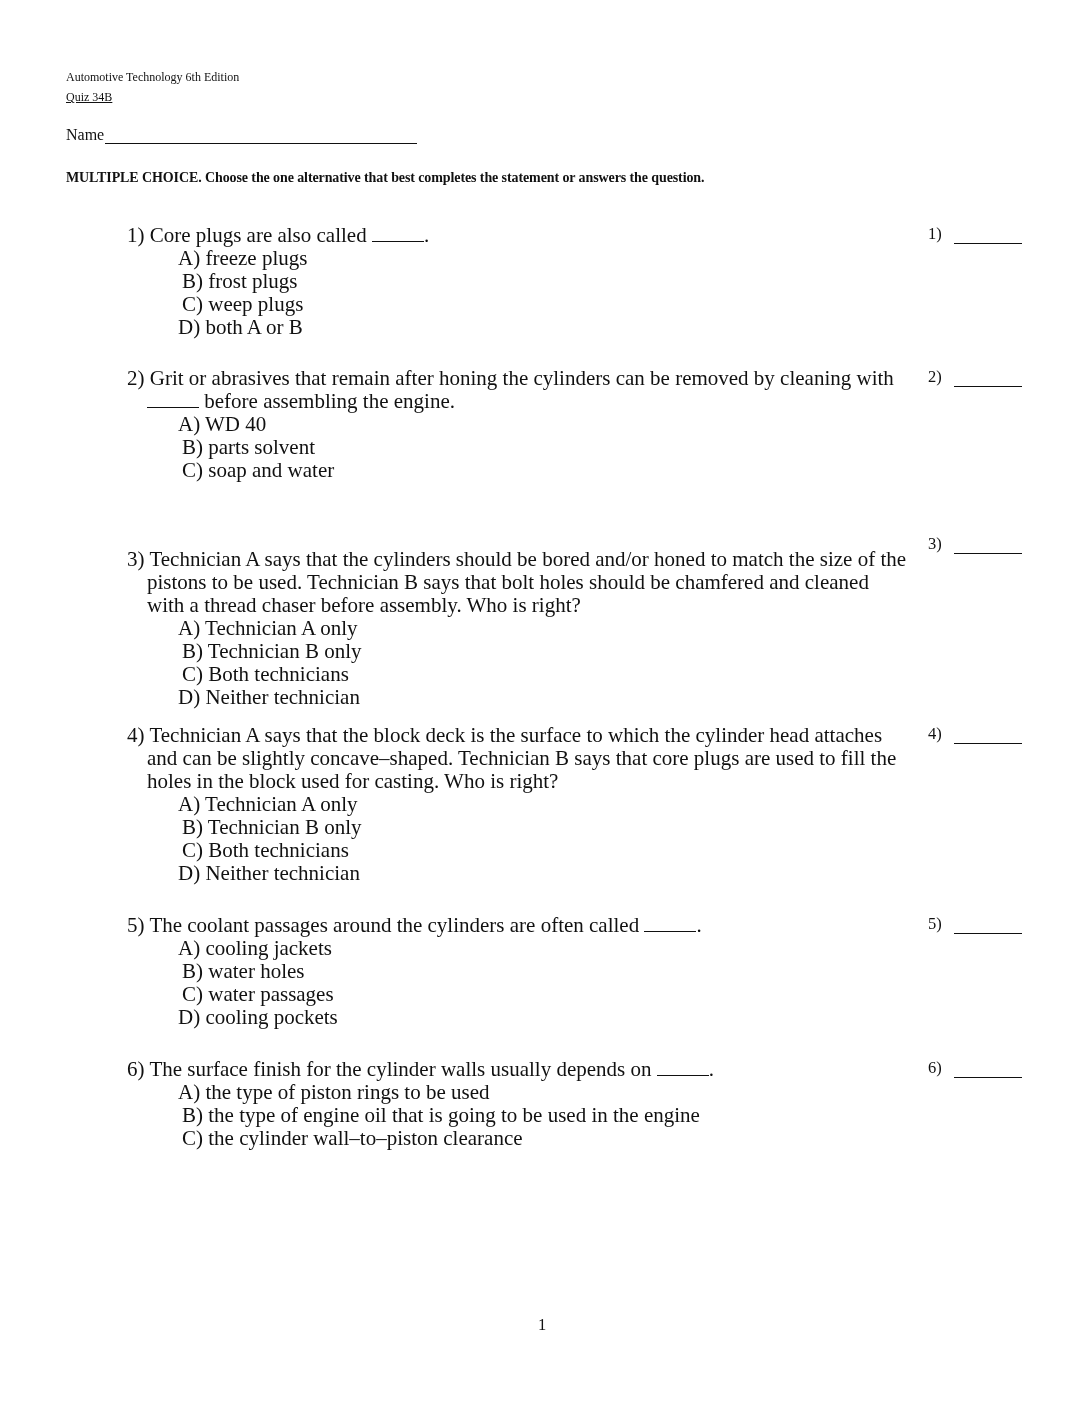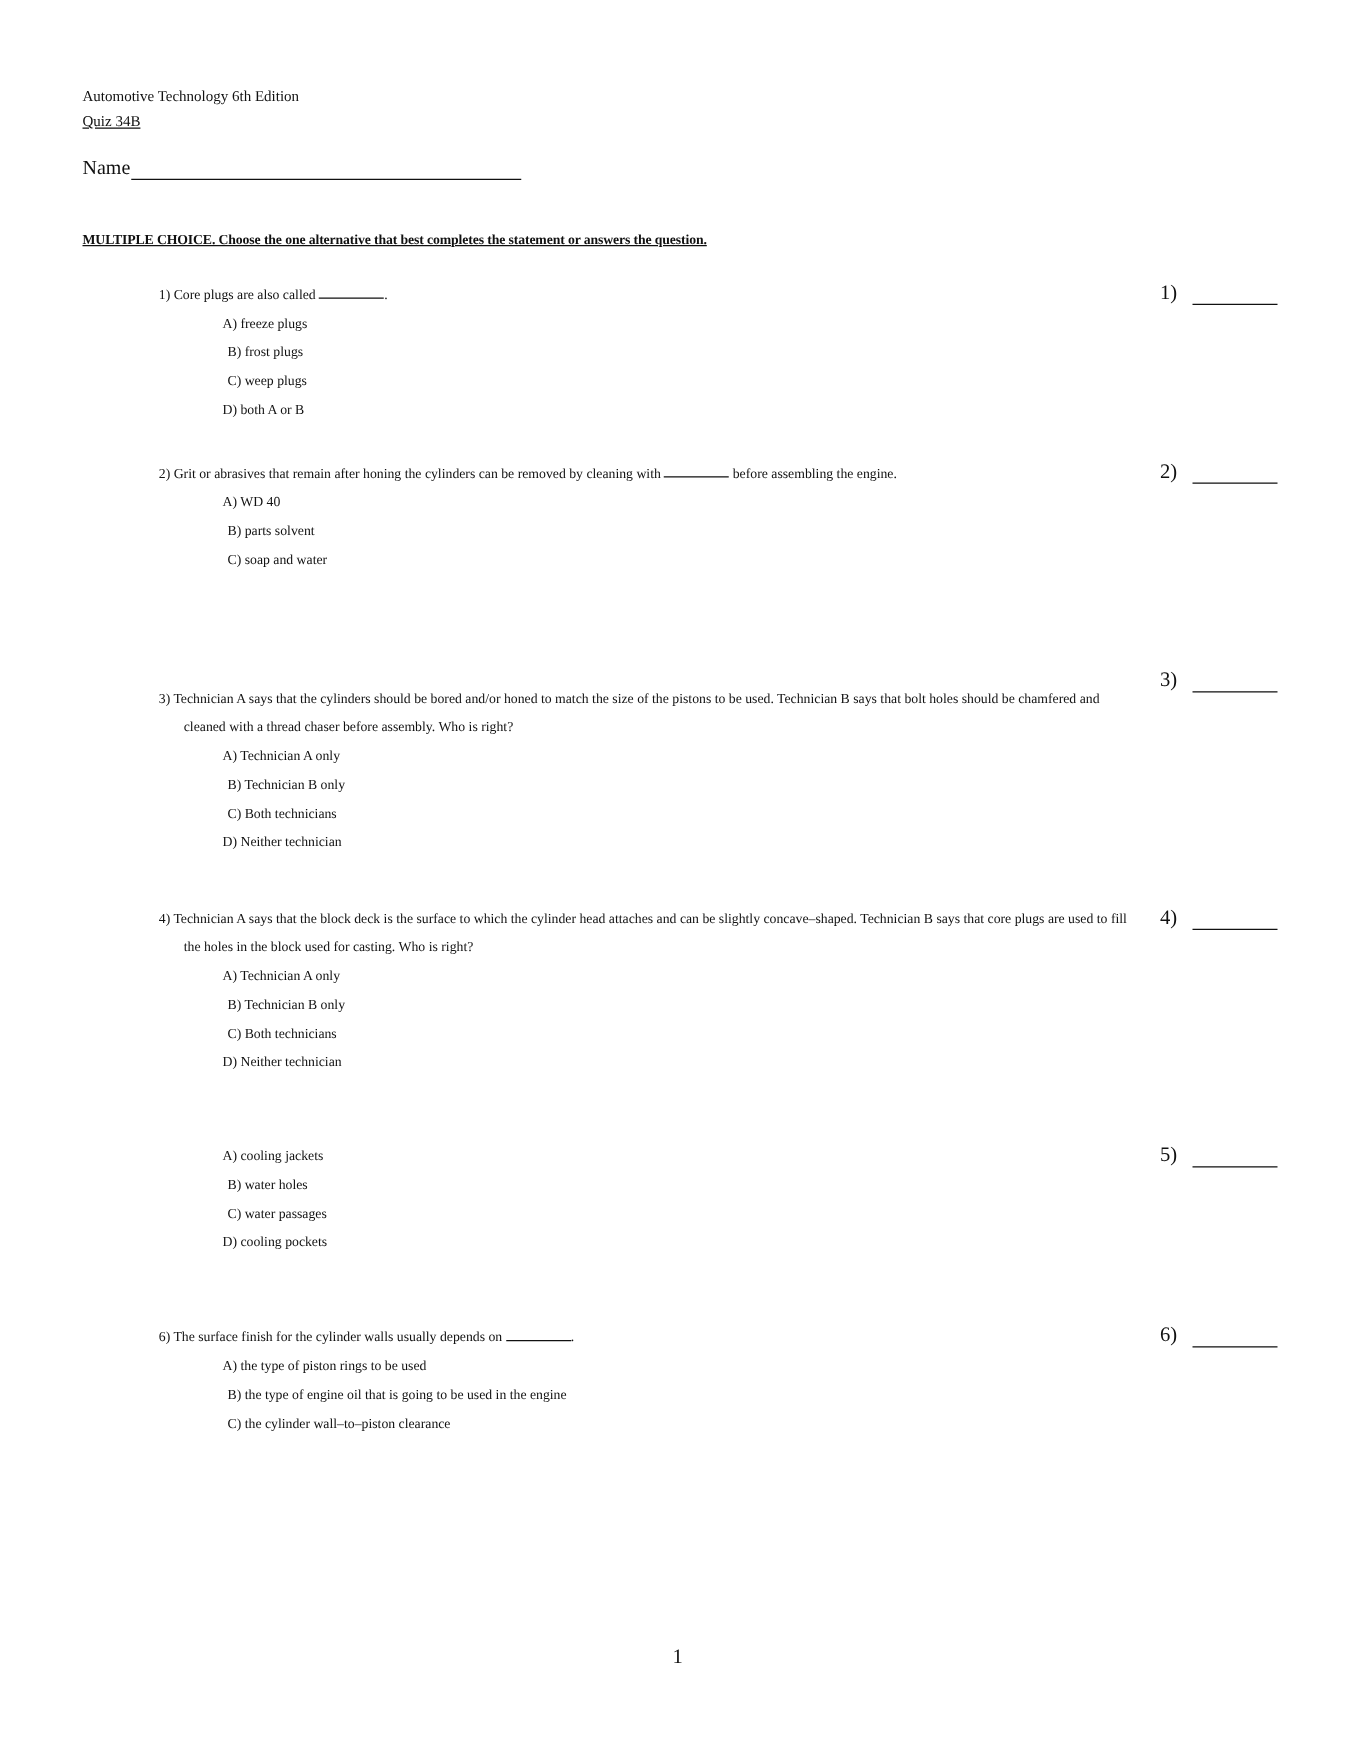--- a/index.html
+++ b/index.html
@@ -7,24 +7,24 @@
     width: 1088px; height: 1408px; position: relative; overflow: hidden;
     font-family: "Liberation Serif", "DejaVu Serif", serif;
     color: #111111;
   }
   .hdr { position: absolute; left: 66px; font-size: 12px; line-height: 20px; }
   #title { top: 67px; }
   #quiz { top: 87px; text-decoration: underline; }
   #name-row { position: absolute; left: 66px; top: 125px; font-size: 16px; display: flex; align-items: flex-end; }
   #name-line { display: inline-block; width: 312px; border-bottom: 1px solid #111; height: 18px; margin-left: 1px; }
   #instructions {
-    position: absolute; left: 66px; top: 186px; font-size: 11px; font-weight: bold;
-    letter-spacing: -0.1px; white-space: nowrap; text-decoration: underline;
+    position: absolute; left: 66px; top: 170px; font-size: 14px; font-weight: bold;
+    letter-spacing: -0.1px; white-space: nowrap;
   }
-  .question { position: absolute; left: 127px; width: 780px; font-size: 11px; line-height: 23px; }
+  .question { position: absolute; left: 127px; width: 780px; font-size: 21px; line-height: 23px; }
   .stem { padding-left: 20px; text-indent: -20px; }
   .choices { margin-left: 51px; }
   .choice { height: 23px; white-space: nowrap; }
   .choice.indent { padding-left: 4px; }
   .blank { display: inline-block; width: 52px; border-bottom: 1px solid #111; height: 14px; vertical-align: baseline; }
   .answer-slot { position: absolute; left: 928px; font-size: 16.5px; display: flex; align-items: flex-end; }
   .answer-line { display: inline-block; width: 68px; border-bottom: 1.5px solid #111; height: 14px; margin-left: 12px; }
   #page-number { position: absolute; left: 538px; top: 1315px; font-size: 16.5px; }
 </style>
 </head>
@@ -100,20 +100,24 @@
     <div class="choice indent">C) Both technicians</div>
     <div class="choice">D) Neither technician</div>
   </div>
 </div>
 <div class="answer-slot" style="top:724px;">
   <span>4)</span>
   <span class="answer-line"></span>
 </div>
 
 <div class="question" style="top:914px;">
+  <div class="stem">
+    <span>5)</span>
+    <span>The coolant passages around the cylinders are often called </span><span class="blank"></span><span>.</span>
+  </div>
   <div class="choices">
     <div class="choice">A) cooling jackets</div>
     <div class="choice indent">B) water holes</div>
     <div class="choice indent">C) water passages</div>
     <div class="choice">D) cooling pockets</div>
   </div>
 </div>
 <div class="answer-slot" style="top:914px;">
   <span>5)</span>
   <span class="answer-line"></span>

